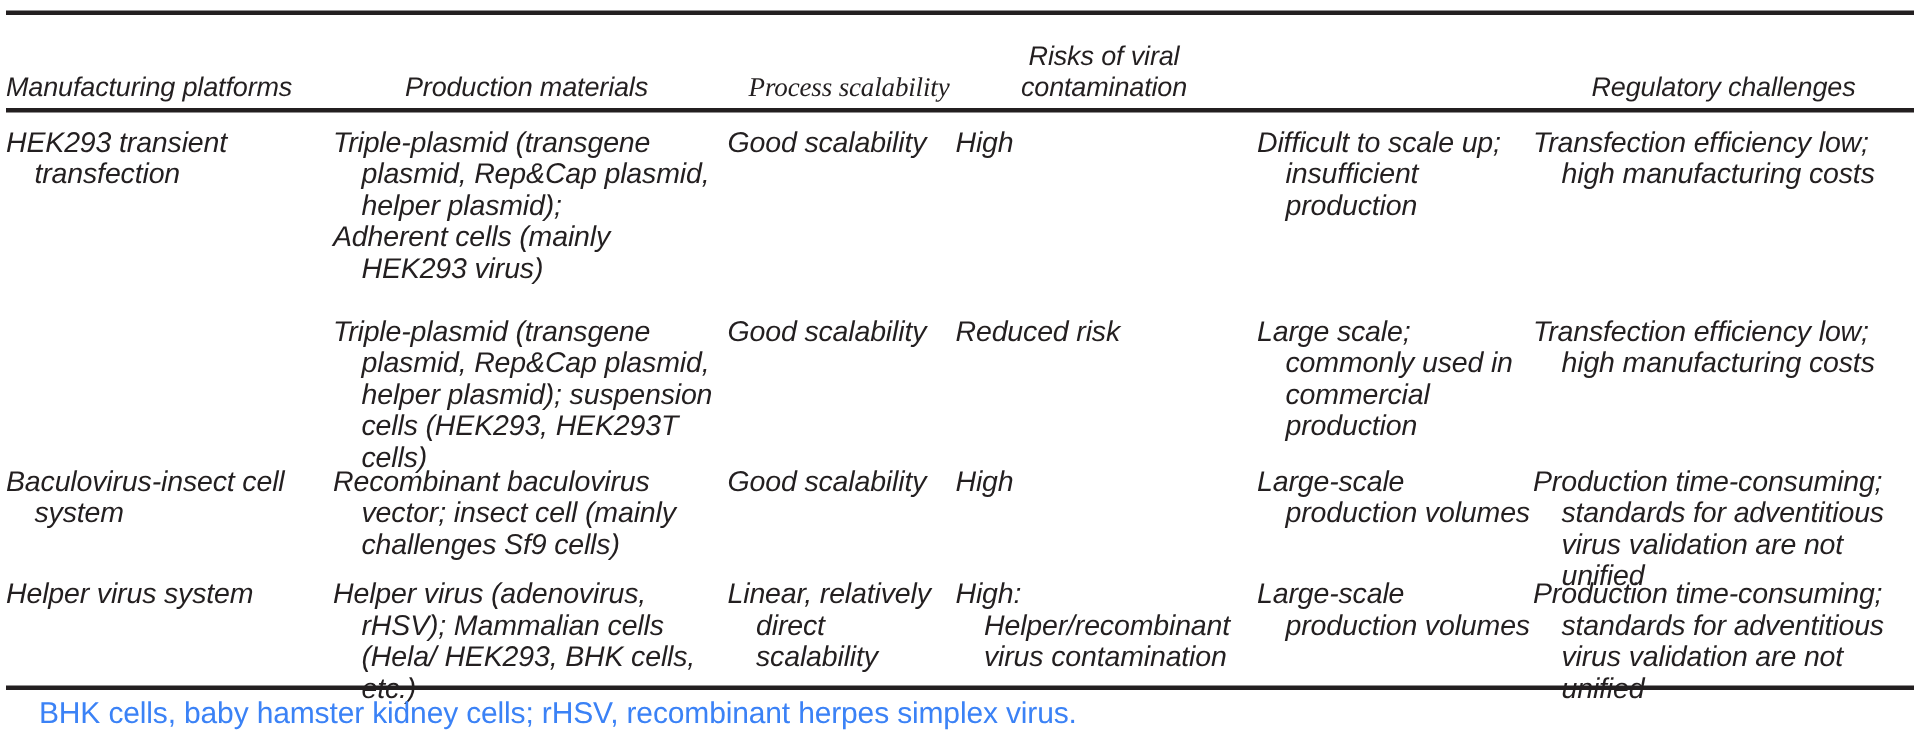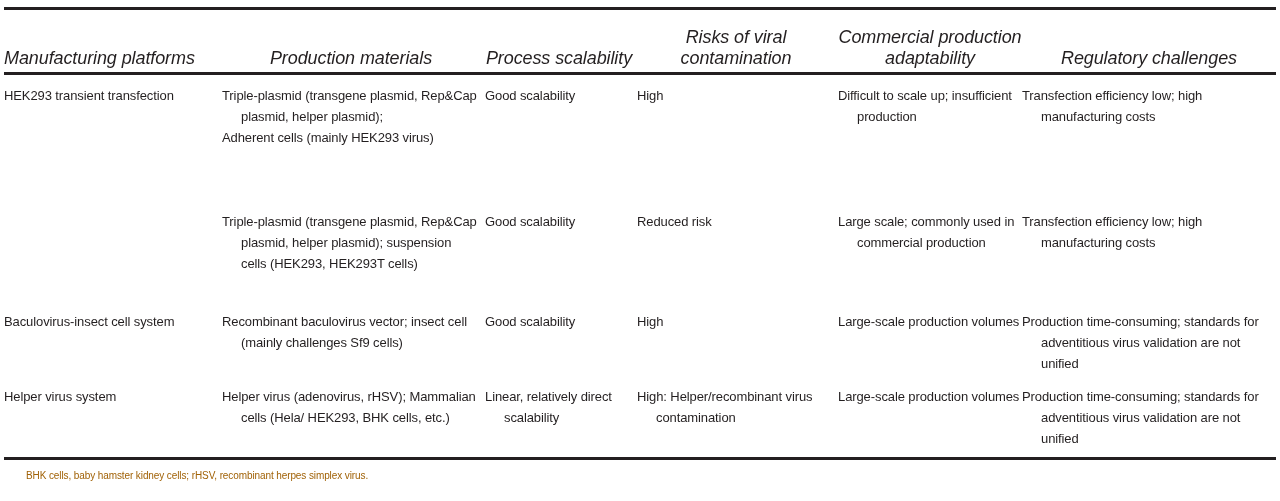--- a/index.html
+++ b/index.html
@@ -36,23 +36,24 @@
   
   .row {
     position: absolute;
     left: 0;
     right: 0;
     display: block;
   }
   .cell {
     position: absolute;
     box-sizing: border-box;
-    font-size: 13px;
+    font-size: 19px;
     line-height: 21px;
     letter-spacing: -0.1px;
+    font-style: italic;
   }
 
   
   .hang {
     padding-left: 19px;
     text-indent: -19px;
   }
 
   
   .c1 { left: 4px;    width: 210px; }
@@ -75,63 +76,59 @@
   }
   .header-band {
     position: absolute;
     left: 0;
     right: 0;
     top: 14px;
     height: 55px;
   }
   .head-cell.h1 { left: 4px;    width: 210px; text-align: left; }
   .head-cell.h2 { left: 222px;  width: 258px; }
-  .head-cell.h3 { left: 485px;  width: 148px; text-align: center; }
+  .head-cell.h3 { left: 485px;  width: 148px; text-align: right; font-family: Liberation Serif, serif; }
   .head-cell.h4 { left: 637px;  width: 198px; }
   .head-cell.h5 { left: 838px;  width: 184px; }
   .head-cell.h6 { left: 1022px; width: 254px; }
 
   
   .r1 { top: 85px; }
   .r2 { top: 211px; }
   .r3 { top: 311px; }
   .r4 { top: 386px; }
 
   
   .sub-block { margin-top: 0; }
 
   
   .footnote {
     position: absolute;
     left: 26px;
     top: 466px;
-    font-size: 10px;
+    font-size: 20px;
     line-height: 20px;
     letter-spacing: -0.1px;
-    color: #a16207;
+    color: #3b82f6;
   }
 </style>
 </head>
 <body>
 
 <div class="table-wrap">
 
   <div class="rule rule-top"></div>
 
   <div class="header-band">
     <div class="head-cell h1">Manufacturing platforms</div>
     <div class="head-cell h2">Production materials</div>
     <div class="head-cell h3">Process scalability</div>
     <div class="head-cell h4">
       <div>Risks of viral</div>
       <div>contamination</div>
-    </div>
-    <div class="head-cell h5">
-      <div>Commercial production</div>
-      <div>adaptability</div>
     </div>
     <div class="head-cell h6">Regulatory challenges</div>
   </div>
 
   <div class="rule rule-header"></div>
 
   <div class="row r1">
     <div class="cell c1 hang">HEK293 transient transfection</div>
     <div class="cell c2">
       <div class="hang">Triple-plasmid (transgene plasmid, Rep&amp;Cap plasmid, helper plasmid);</div>

